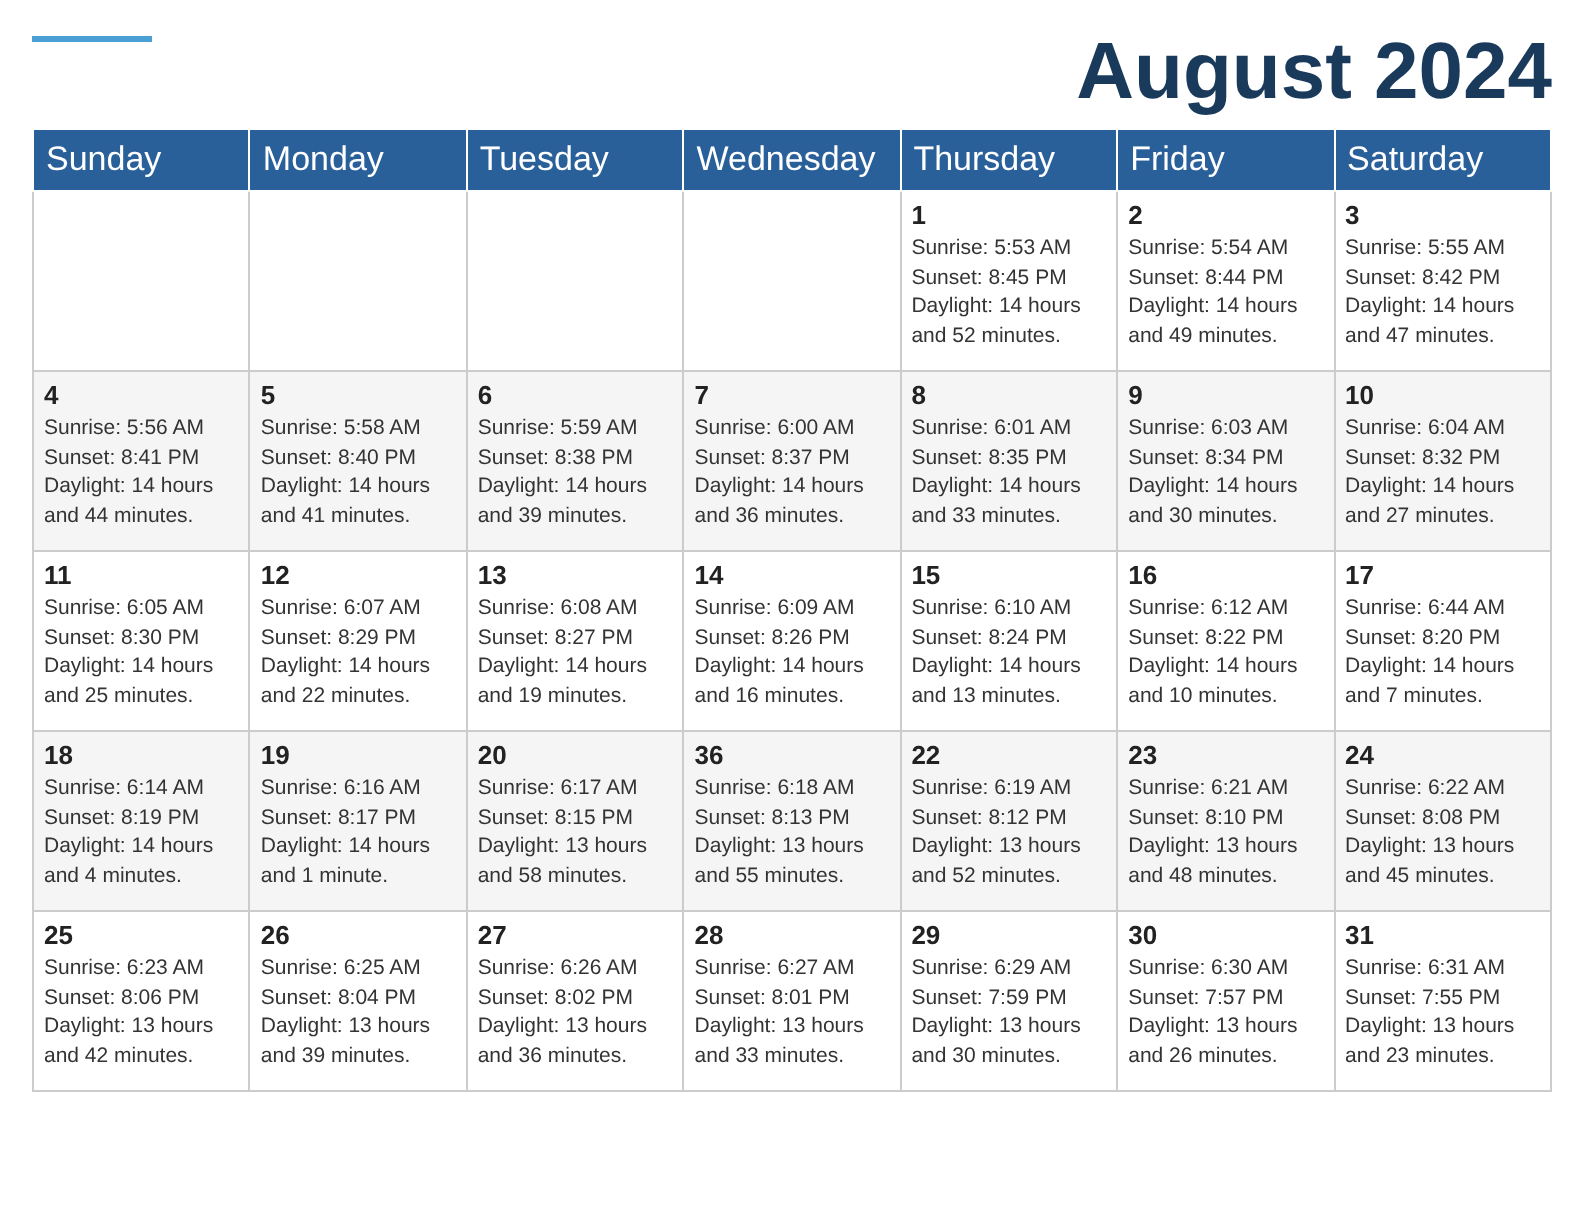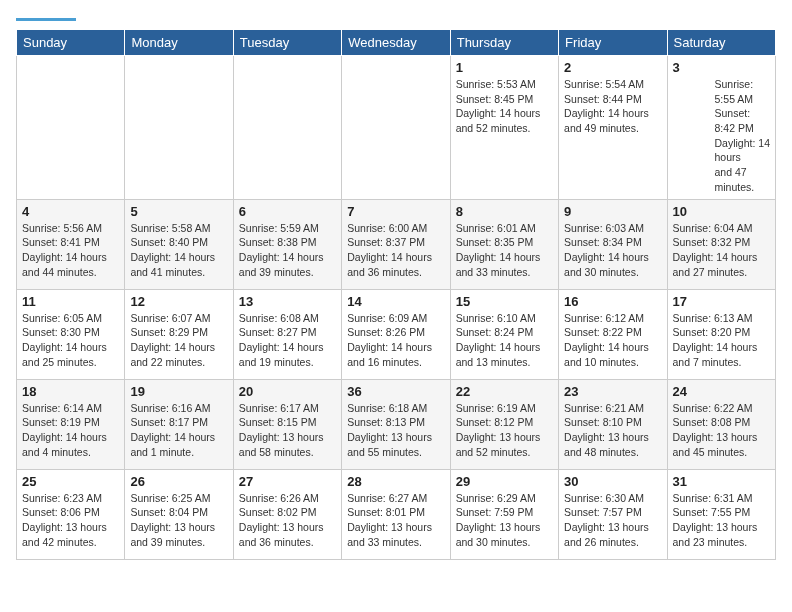--- a/index.html
+++ b/index.html
@@ -53,21 +53,21 @@
     .calendar {
       width: 100%;
       border-collapse: collapse;
       font-size: 11px;
     }
     .calendar th {
       background: #2a6099;
       color: #fff;
       text-align: left;
       padding: 5px 6px;
-      font-size: 13px;
+      font-size: 17px;
       font-weight: normal;
       border: 1px solid #fff;
     }
     .calendar td {
       border: 1px solid #ccc;
       vertical-align: top;
       padding: 4px 5px;
       width: 108px;
       height: 90px;
       background: #fff;
@@ -92,20 +92,21 @@
     }
   </style>
 </head>
 <body>
 
 <div class="header-area">
   <div class="logo">
     <div class="logo-underline"></div>
   </div>
   <div class="title-area">
+    <div class="month-year">August 2024</div>
   </div>
 </div>
 
 <table class="calendar">
   <thead>
     <tr>
     <th>Sunday</th>
         <th>Monday</th>
         <th>Tuesday</th>
         <th>Wednesday</th>
@@ -129,21 +130,21 @@
         </td>
         <td>
           <span class="day-num">2</span>
           <div class="cell-content" style="white-space: pre-line;">Sunrise: 5:54 AM
 Sunset: 8:44 PM
 Daylight: 14 hours
 and 49 minutes.</div>
         </td>
         <td>
           <span class="day-num">3</span>
-          <div class="cell-content" style="white-space: pre-line; margin-left: 42px;">Sunrise: 5:55 AM
+          <div class="cell-content" style="white-space: pre-line;">Sunrise: 5:55 AM
 Sunset: 8:42 PM
 Daylight: 14 hours
 and 47 minutes.</div>
         </td>
       </tr>
       <tr>
         <td>
           <span class="day-num">4</span>
           <div class="cell-content" style="white-space: pre-line;">Sunrise: 5:56 AM
 Sunset: 8:41 PM
@@ -231,21 +232,21 @@
         </td>
         <td>
           <span class="day-num">16</span>
           <div class="cell-content" style="white-space: pre-line;">Sunrise: 6:12 AM
 Sunset: 8:22 PM
 Daylight: 14 hours
 and 10 minutes.</div>
         </td>
         <td>
           <span class="day-num">17</span>
-          <div class="cell-content" style="white-space: pre-line;">Sunrise: 6:13 AM
+          <div class="cell-content" style="white-space: pre-line;">Sunrise: 6:44 AM
 Sunset: 8:20 PM
 Daylight: 14 hours
 and 7 minutes.</div>
         </td>
       </tr>
       <tr>
         <td>
           <span class="day-num">18</span>
           <div class="cell-content" style="white-space: pre-line;">Sunrise: 6:14 AM
 Sunset: 8:19 PM

